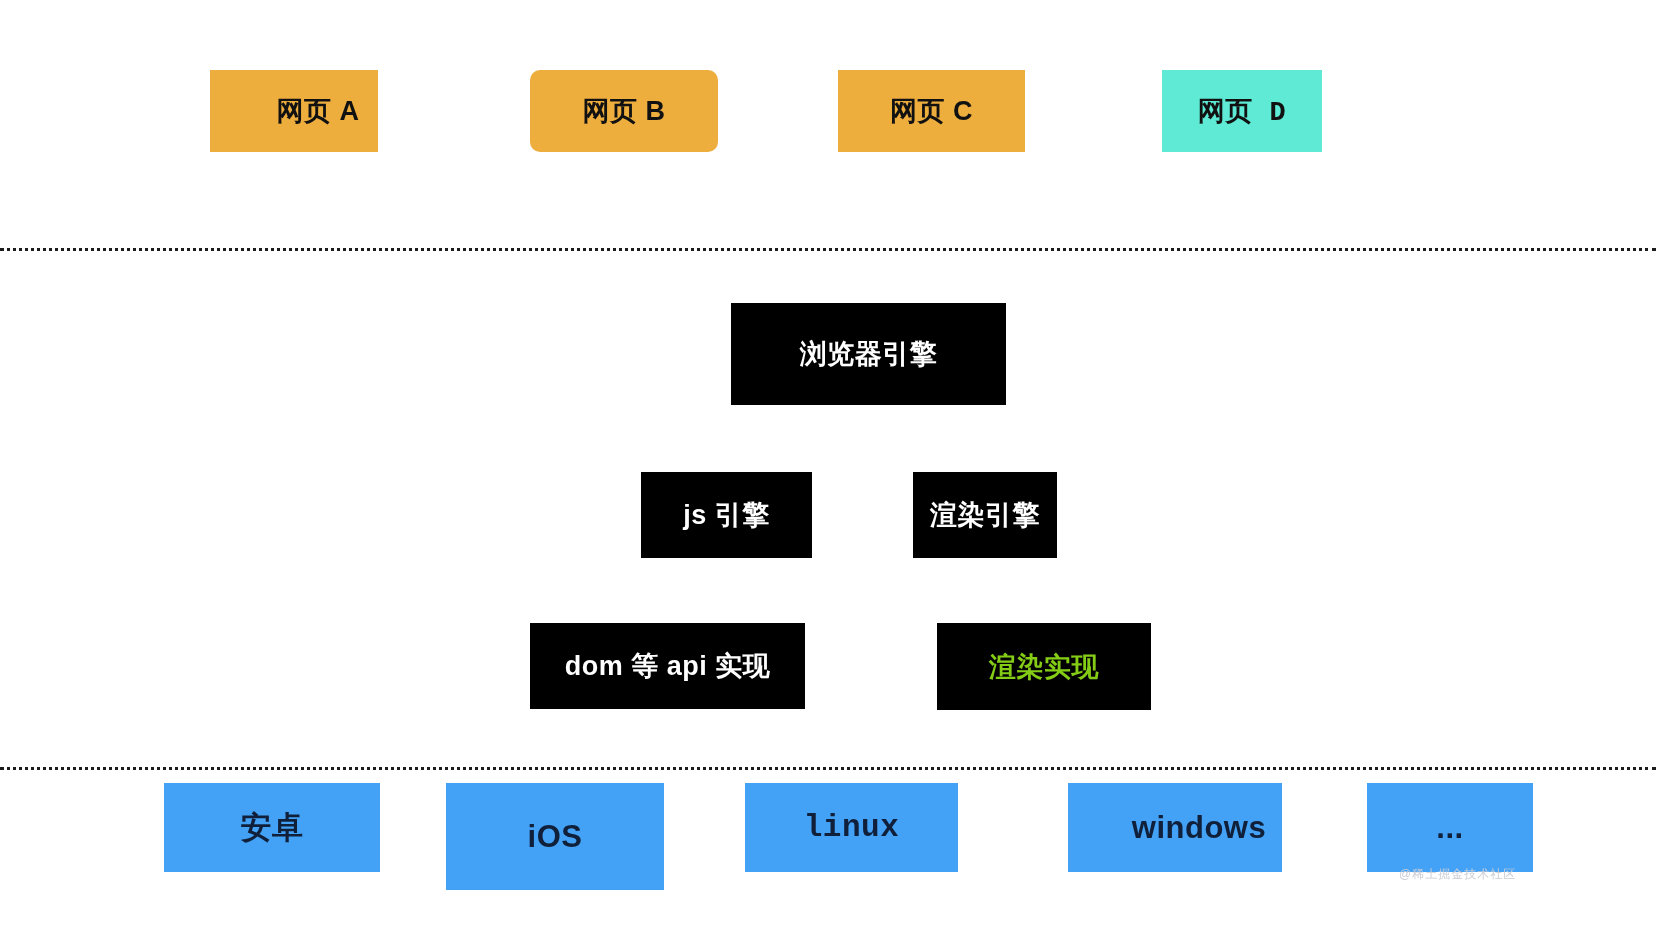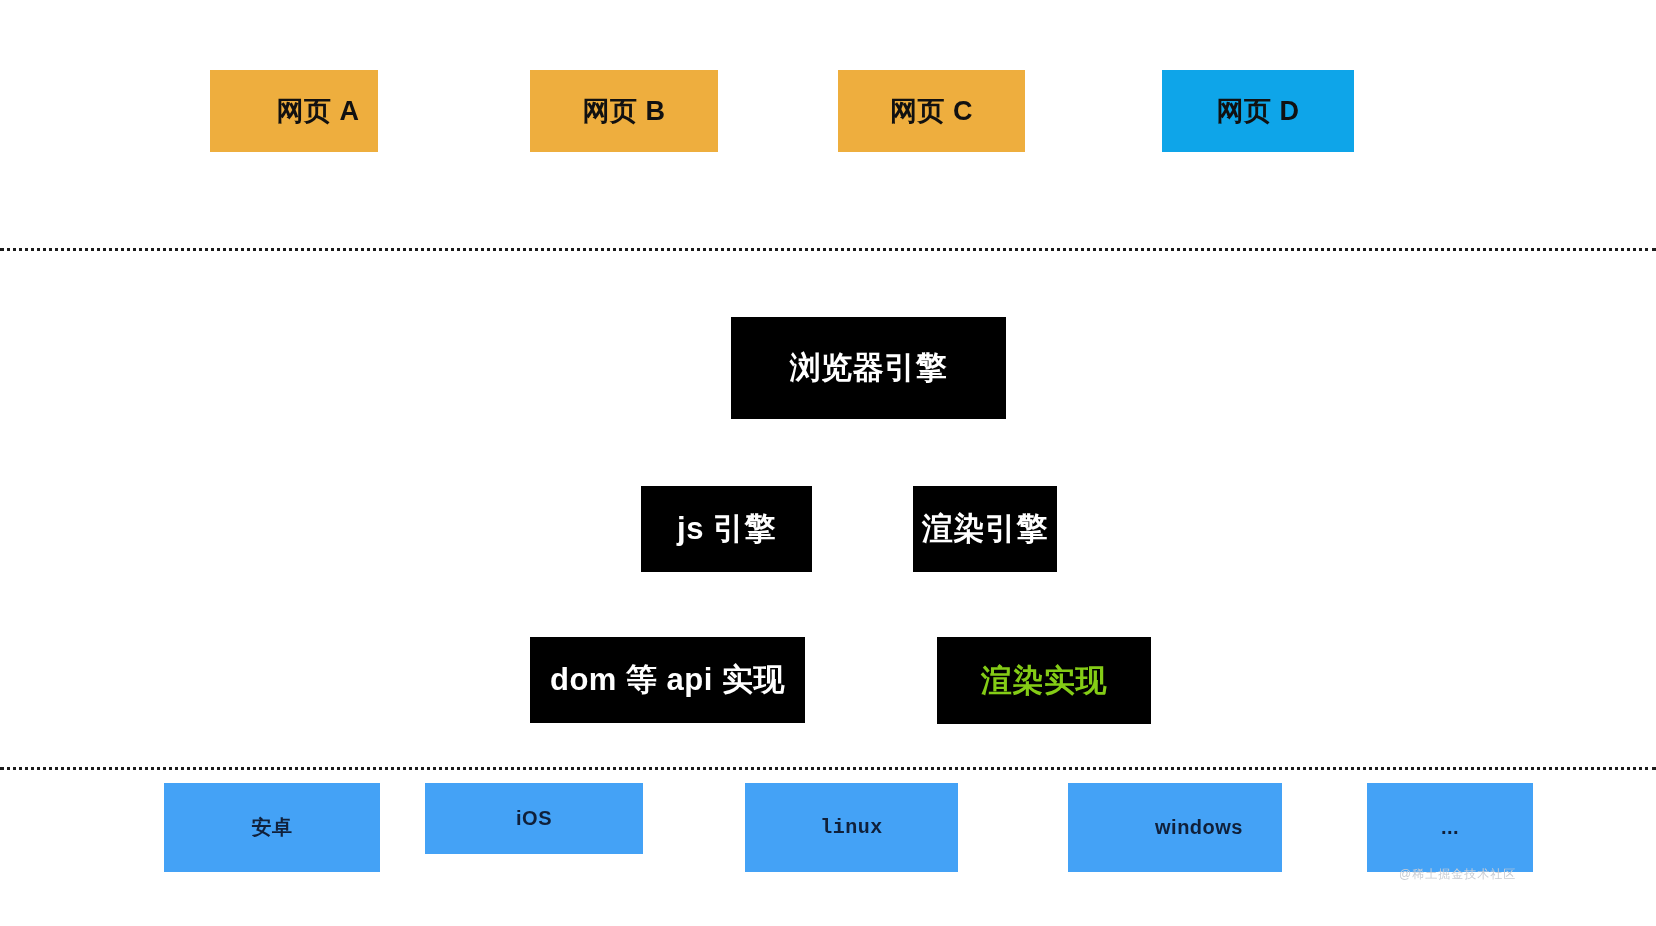--- a/index.html
+++ b/index.html
@@ -30,27 +30,26 @@
     user-select: none;
   }
   .box-page {
     background: #eeae3e;
     color: #111111;
     font-size: 27px;
   }
   .box-engine {
     background: #000000;
     color: #ffffff;
-    font-size: 31px;
-    margin-top: 14px;
+    font-size: 27px;
   }
   .box-os {
     background: #44a2f6;
     color: #10203a;
-    font-size: 20px;
+    font-size: 31px;
   }
   .divider {
     position: absolute;
     left: 0;
     width: 1656px;
     height: 0;
     border-top: 3px dotted #1c1c1c;
   }
   .watermark {
     position: absolute;
@@ -64,27 +63,27 @@
 </style>
 </head>
 <body>
 
 <div id="canvas">
 
   <div>
     <div class="box box-page" style="left: 210px; top: 70px; width: 168px; height: 82px; background: rgb(238, 174, 62); padding-left: 48px;">
       <span>网页 A</span>
     </div>
-    <div class="box box-page" style="left: 530px; top: 70px; width: 188px; height: 82px; background: rgb(238, 174, 62);">
+    <div class="box box-page" style="left: 530px; top: 70px; width: 188px; height: 82px; background: rgb(238, 174, 62); border-radius: 10px;">
       <span>网页 B</span>
     </div>
     <div class="box box-page" style="left: 838px; top: 70px; width: 187px; height: 82px; background: rgb(238, 174, 62);">
       <span>网页 C</span>
     </div>
-    <div class="box box-page" style="left: 1162px; top: 70px; width: 192px; height: 82px; background: #0ea5e9;">
+    <div class="box box-page" style="left: 1162px; top: 70px; width: 160px; height: 82px; background: #5eead4; font-family: Liberation Mono, monospace;">
       <span>网页 D</span>
     </div>
   </div>
 
   <div class="divider" style="top: 248px; border-top-color: rgb(28, 28, 28);"></div>
 
   <div>
     <div class="box box-engine" style="left: 731px; top: 303px; width: 275px; height: 102px; background: rgb(0, 0, 0); color: rgb(255, 255, 255);">
       <span>浏览器引擎</span>
     </div>
@@ -101,21 +100,21 @@
       <span>渲染实现</span>
     </div>
   </div>
 
   <div class="divider" style="top: 767px; border-top-color: rgb(28, 28, 28);"></div>
 
   <div>
     <div class="box box-os" style="left: 164px; top: 783px; width: 216px; height: 89px; background: rgb(68, 162, 246);">
       <span>安卓</span>
     </div>
-    <div class="box box-os" style="left: 425px; top: 783px; width: 218px; height: 71px; background: rgb(68, 162, 246);">
+    <div class="box box-os" style="left: 446px; top: 783px; width: 218px; height: 107px; background: rgb(68, 162, 246);">
       <span>iOS</span>
     </div>
     <div class="box box-os" style="left: 745px; top: 783px; width: 213px; height: 89px; background: rgb(68, 162, 246); font-family: Liberation Mono, monospace;">
       <span>linux</span>
     </div>
     <div class="box box-os" style="left: 1068px; top: 783px; width: 214px; height: 89px; background: rgb(68, 162, 246); padding-left: 48px;">
       <span>windows</span>
     </div>
     <div class="box box-os" style="left: 1367px; top: 783px; width: 166px; height: 89px; background: rgb(68, 162, 246);">
       <span>...</span>

